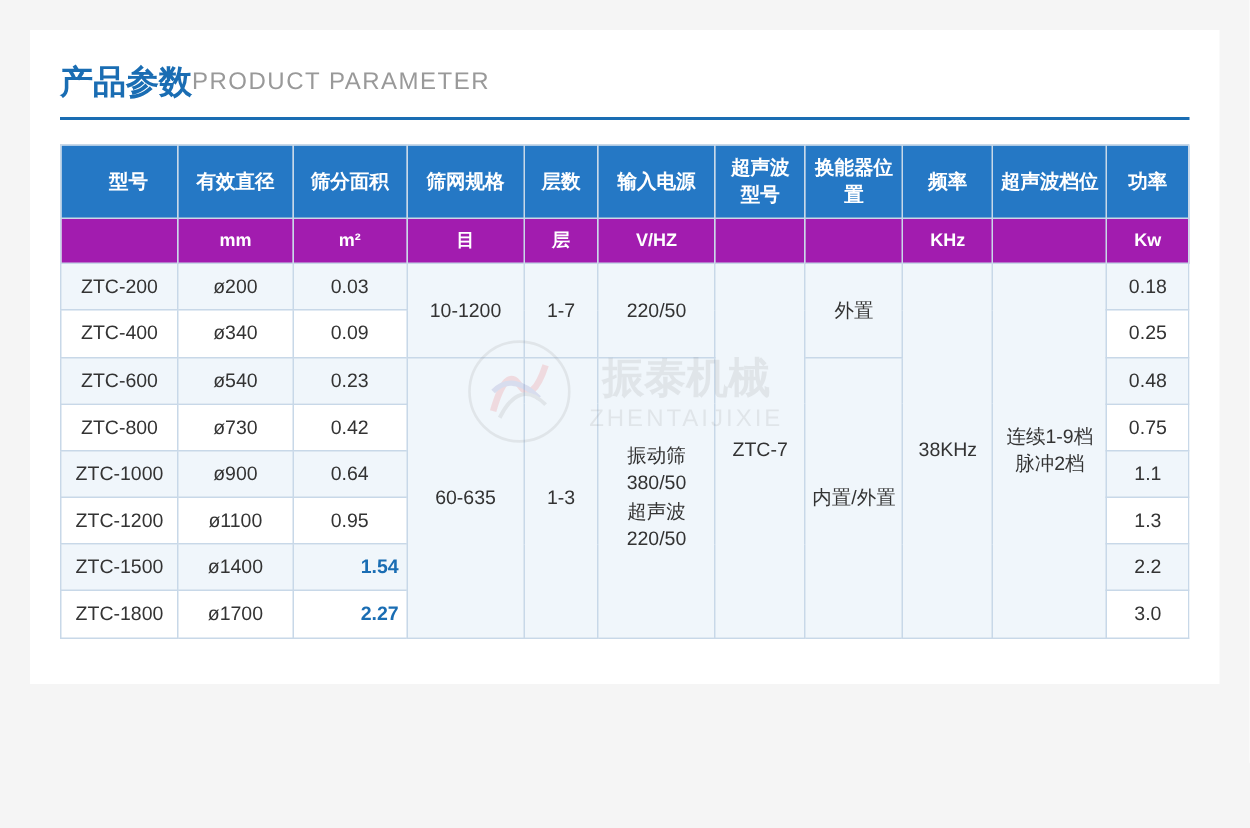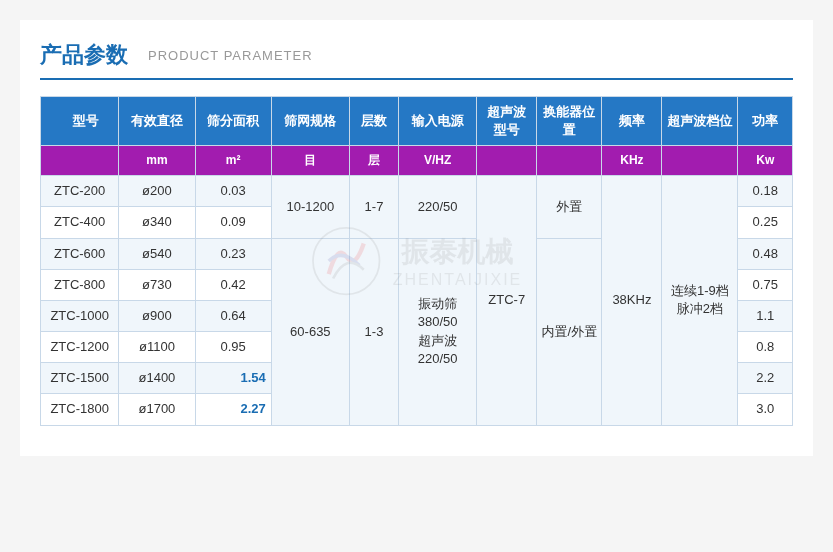--- a/index.html
+++ b/index.html
@@ -12,32 +12,32 @@
     }
     .page-container {
       background: #fff;
       padding: 20px 20px 30px 20px;
       max-width: 793px;
       margin: 0 auto;
     }
     .header {
       display: flex;
       align-items: center;
-      gap: 20px;
+      gap: 0;
       margin-bottom: 16px;
       border-bottom: 2px solid #1a6db3;
       padding-bottom: 8px;
     }
     .header-title-cn {
       font-size: 22px;
       font-weight: bold;
       color: #1a6db3;
     }
     .header-title-en {
-      font-size: 13px;
+      font-size: 16px;
       color: #999;
       letter-spacing: 1px;
     }
     table {
       width: 100%;
       border-collapse: collapse;
       table-layout: fixed;
       position: relative;
     }
     th, td {
@@ -240,21 +240,21 @@
           <td>ZTC-1000</td>
           <td>ø900</td>
           <td>0.64</td>
           <td>1.1</td>
         </tr>
 
         <tr>
           <td>ZTC-1200</td>
           <td>ø1100</td>
           <td>0.95</td>
-          <td>0.8</td>
+          <td>1.3</td>
         </tr>
 
         <tr>
           <td>ZTC-1500</td>
           <td>ø1400</td>
           <td class="highlight-blue">1.54</td>
           <td>2.2</td>
         </tr>
 
         <tr>

